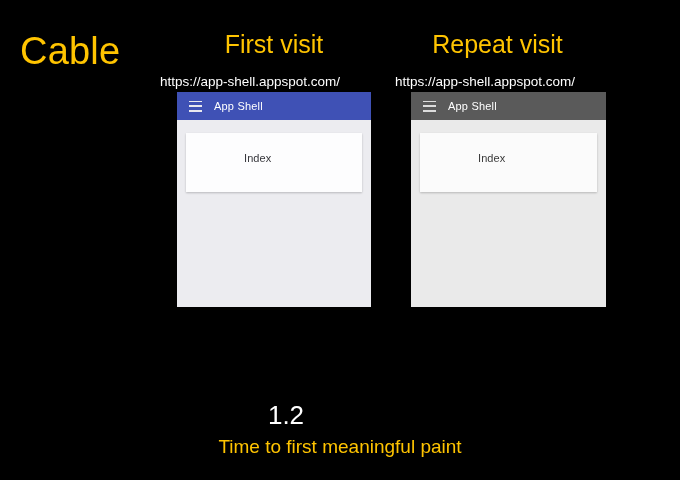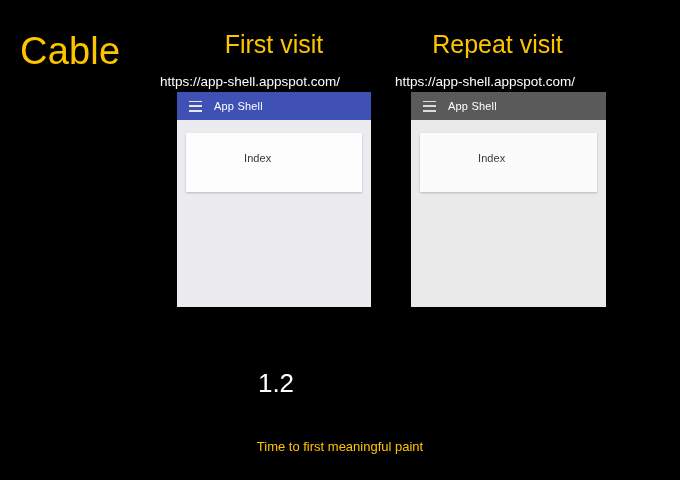--- a/index.html
+++ b/index.html
@@ -140,30 +140,30 @@
   
   .metric {
     position: absolute;
     top: 367px;
     font-size: 26px;
     line-height: 32px;
     color: #ffffff;
     text-align: center;
     white-space: nowrap;
   }
-  .metric.left  { left: 179px; width: 194px; }
+  .metric.left  { left: 189px; width: 194px; margin-top: 32px; }
   .metric.right { left: 411px; width: 195px; }
 
   
   .caption {
     position: absolute;
     left: 0;
     right: 0;
     top: 434px;
-    font-size: 13px;
+    font-size: 19px;
     line-height: 26px;
     color: #FFC400;
     text-align: center;
     white-space: nowrap;
   }
 </style>
 </head>
 <body>
 
 <div class="stage">

